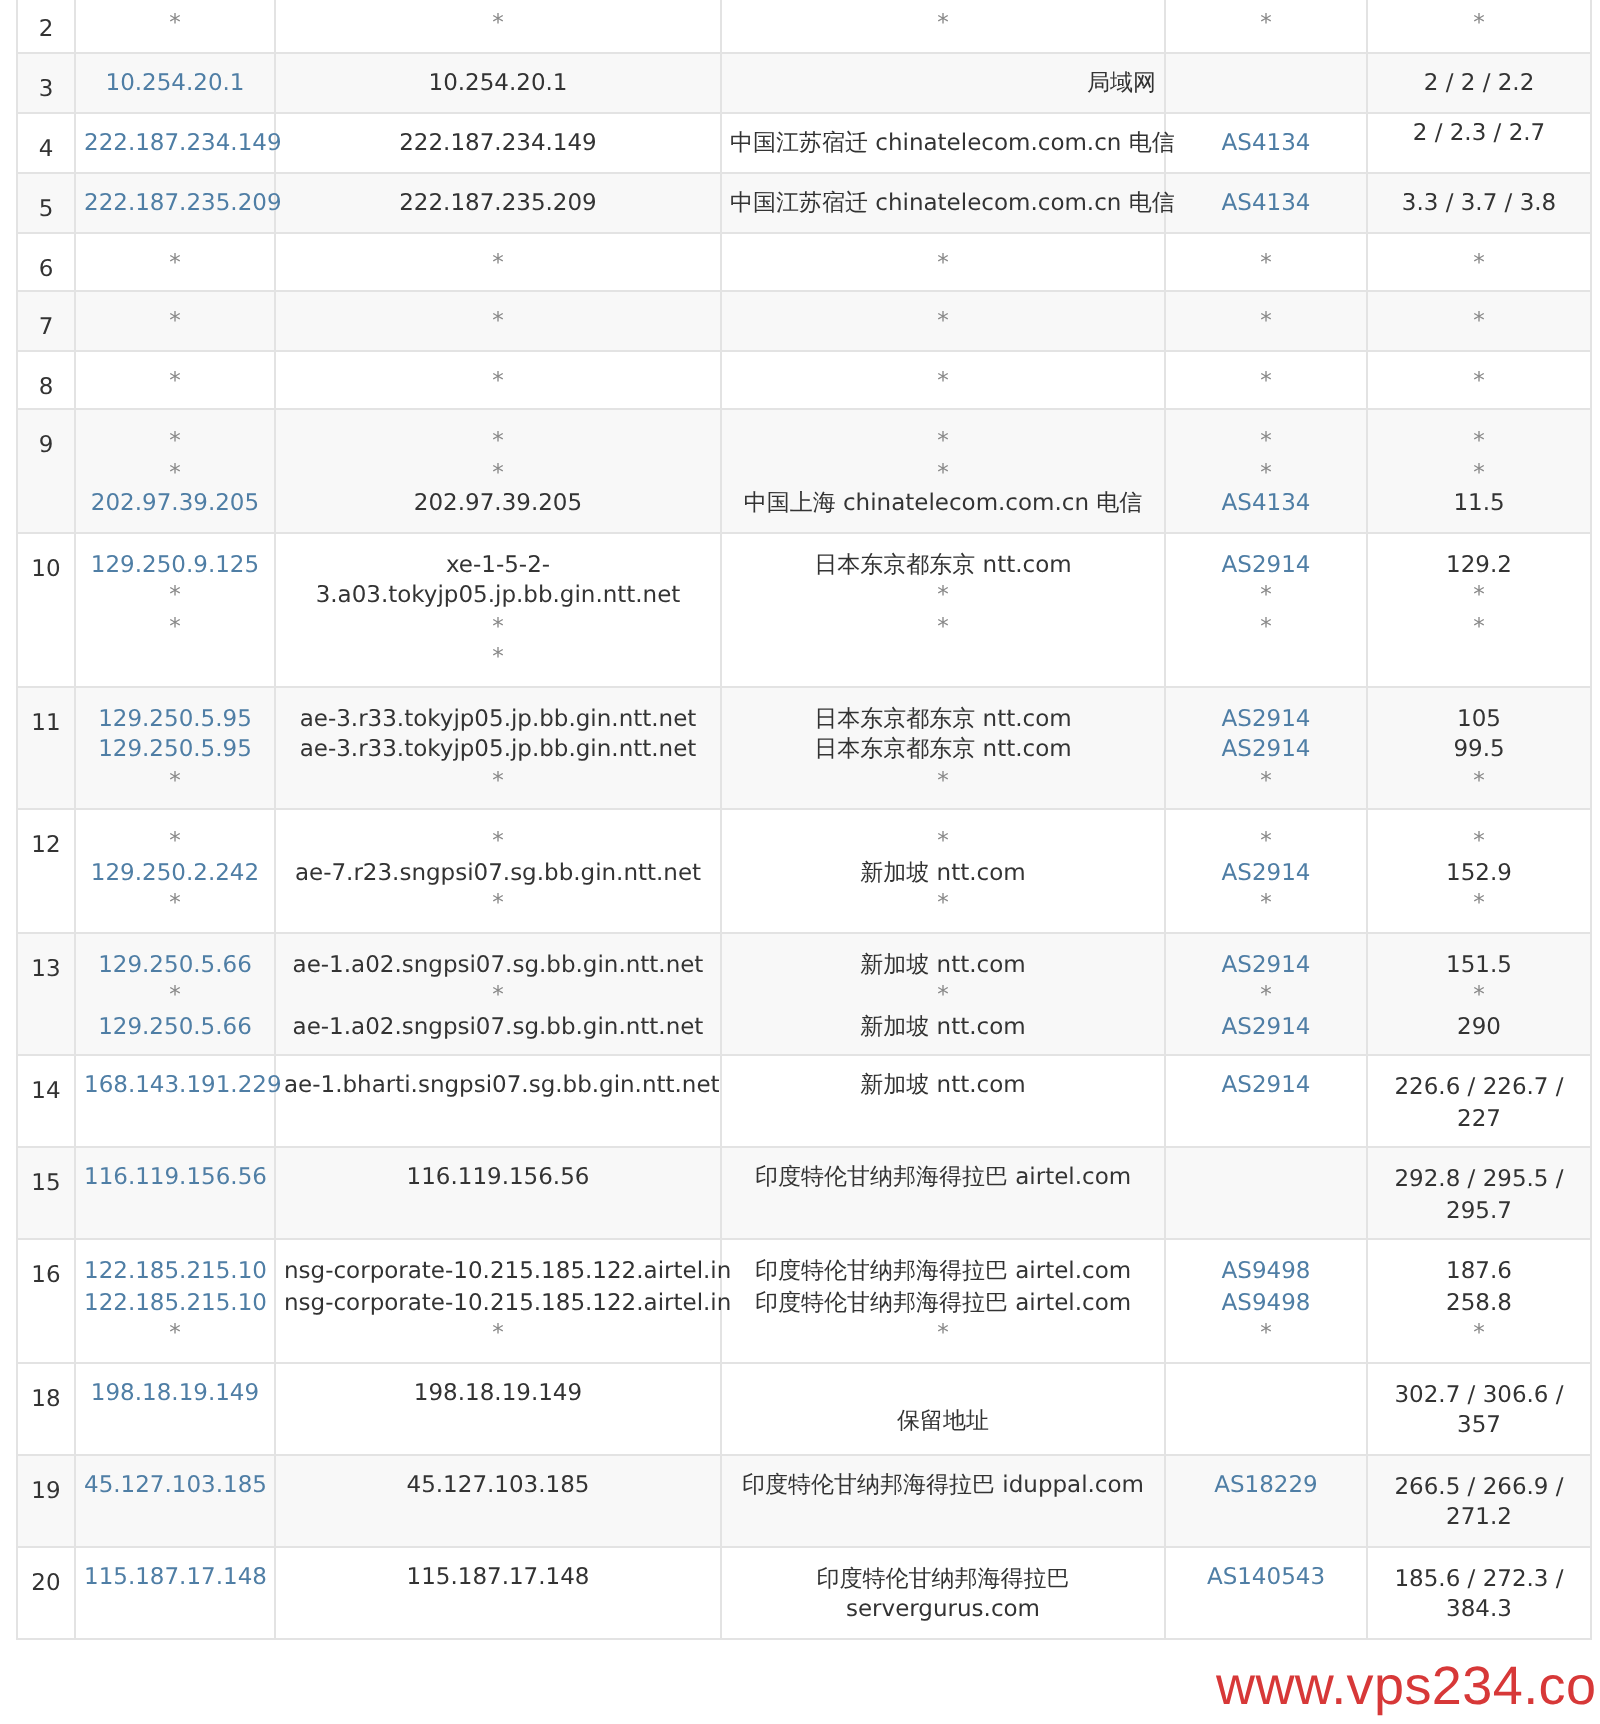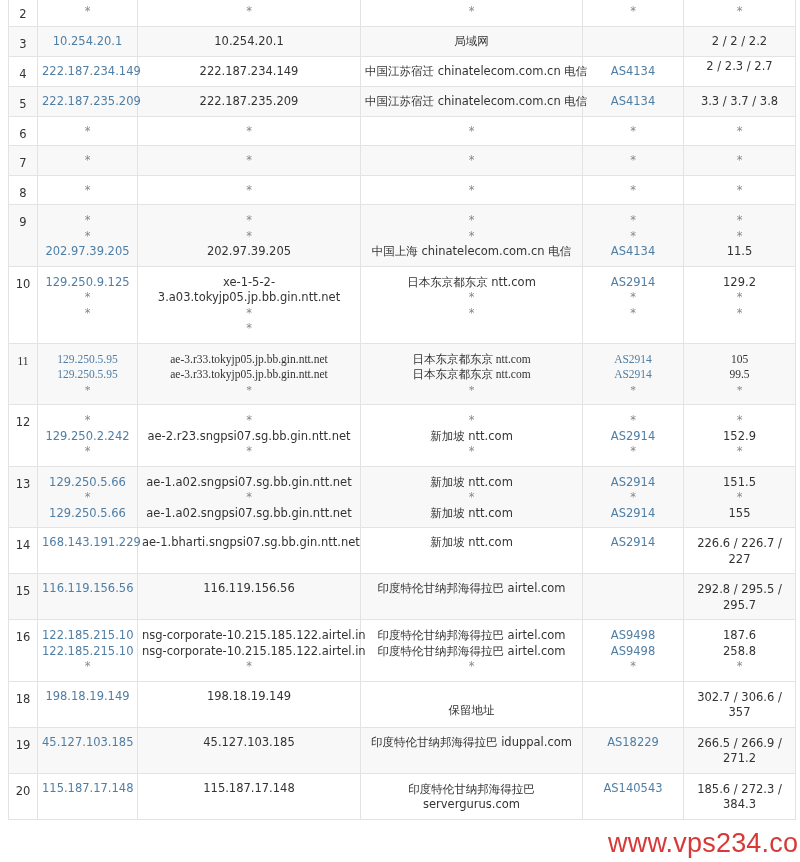--- a/index.html
+++ b/index.html
@@ -48,21 +48,21 @@
         </td>
       </tr>
       <tr class="alt" style="height: 30px;">
         <td class="hop">3</td>
         <td class="cellpad" style="padding-top: 7px;">
           <span class="ln link">10.254.20.1</span>
         </td>
         <td class="cellpad" style="padding-top: 7px;">
           <span class="ln">10.254.20.1</span>
         </td>
-        <td class="cellpad" style="padding-top: 7px;">
+        <td class="cellpad" style="padding-top: 7px; text-align: right;">
           <span class="ln">局域网</span>
         </td>
         <td class="cellpad" style="padding-top: 7px;">
           <span class="ln link">&nbsp;</span>
         </td>
         <td class="cellpad" style="padding-top: 7px;">
           <span class="ln">2 / 2 / 2.2</span>
         </td>
       </tr>
       <tr style="height: 30px;">
@@ -205,21 +205,21 @@
           <span class="ln link">AS2914</span>
           <span class="ln star">*</span>
           <span class="ln star">*</span>
         </td>
         <td class="cellpad">
           <span class="ln">129.2</span>
           <span class="ln star">*</span>
           <span class="ln star">*</span>
         </td>
       </tr>
-      <tr class="alt" style="height: 60px; font-family: Liberation Serif, serif;">
+      <tr class="alt" style="height: 60px;">
         <td class="hop">11</td>
         <td class="cellpad">
           <span class="ln link">129.250.5.95</span>
           <span class="ln link">129.250.5.95</span>
           <span class="ln star">*</span>
         </td>
         <td class="cellpad">
           <span class="ln">ae-3.r33.tokyjp05.jp.bb.gin.ntt.net</span>
           <span class="ln">ae-3.r33.tokyjp05.jp.bb.gin.ntt.net</span>
           <span class="ln star">*</span>
@@ -242,21 +242,21 @@
       </tr>
       <tr style="height: 61px;">
         <td class="hop">12</td>
         <td class="cellpad">
           <span class="ln star">*</span>
           <span class="ln link">129.250.2.242</span>
           <span class="ln star">*</span>
         </td>
         <td class="cellpad">
           <span class="ln star">*</span>
-          <span class="ln">ae-2.r23.sngpsi07.sg.bb.gin.ntt.net</span>
+          <span class="ln">ae-7.r23.sngpsi07.sg.bb.gin.ntt.net</span>
           <span class="ln star">*</span>
         </td>
         <td class="cellpad">
           <span class="ln star">*</span>
           <span class="ln">新加坡 ntt.com</span>
           <span class="ln star">*</span>
         </td>
         <td class="cellpad">
           <span class="ln star">*</span>
           <span class="ln link">AS2914</span>
@@ -286,21 +286,21 @@
           <span class="ln">新加坡 ntt.com</span>
         </td>
         <td class="cellpad">
           <span class="ln link">AS2914</span>
           <span class="ln star">*</span>
           <span class="ln link">AS2914</span>
         </td>
         <td class="cellpad">
           <span class="ln">151.5</span>
           <span class="ln star">*</span>
-          <span class="ln">155</span>
+          <span class="ln">290</span>
         </td>
       </tr>
       <tr style="height: 44px;">
         <td class="hop">14</td>
         <td class="cellpad" style="padding-top: 7px;">
           <span class="ln link">168.143.191.229</span>
         </td>
         <td class="cellpad" style="padding-top: 7px;">
           <span class="ln">ae-1.bharti.sngpsi07.sg.bb.gin.ntt.net</span>
         </td>

